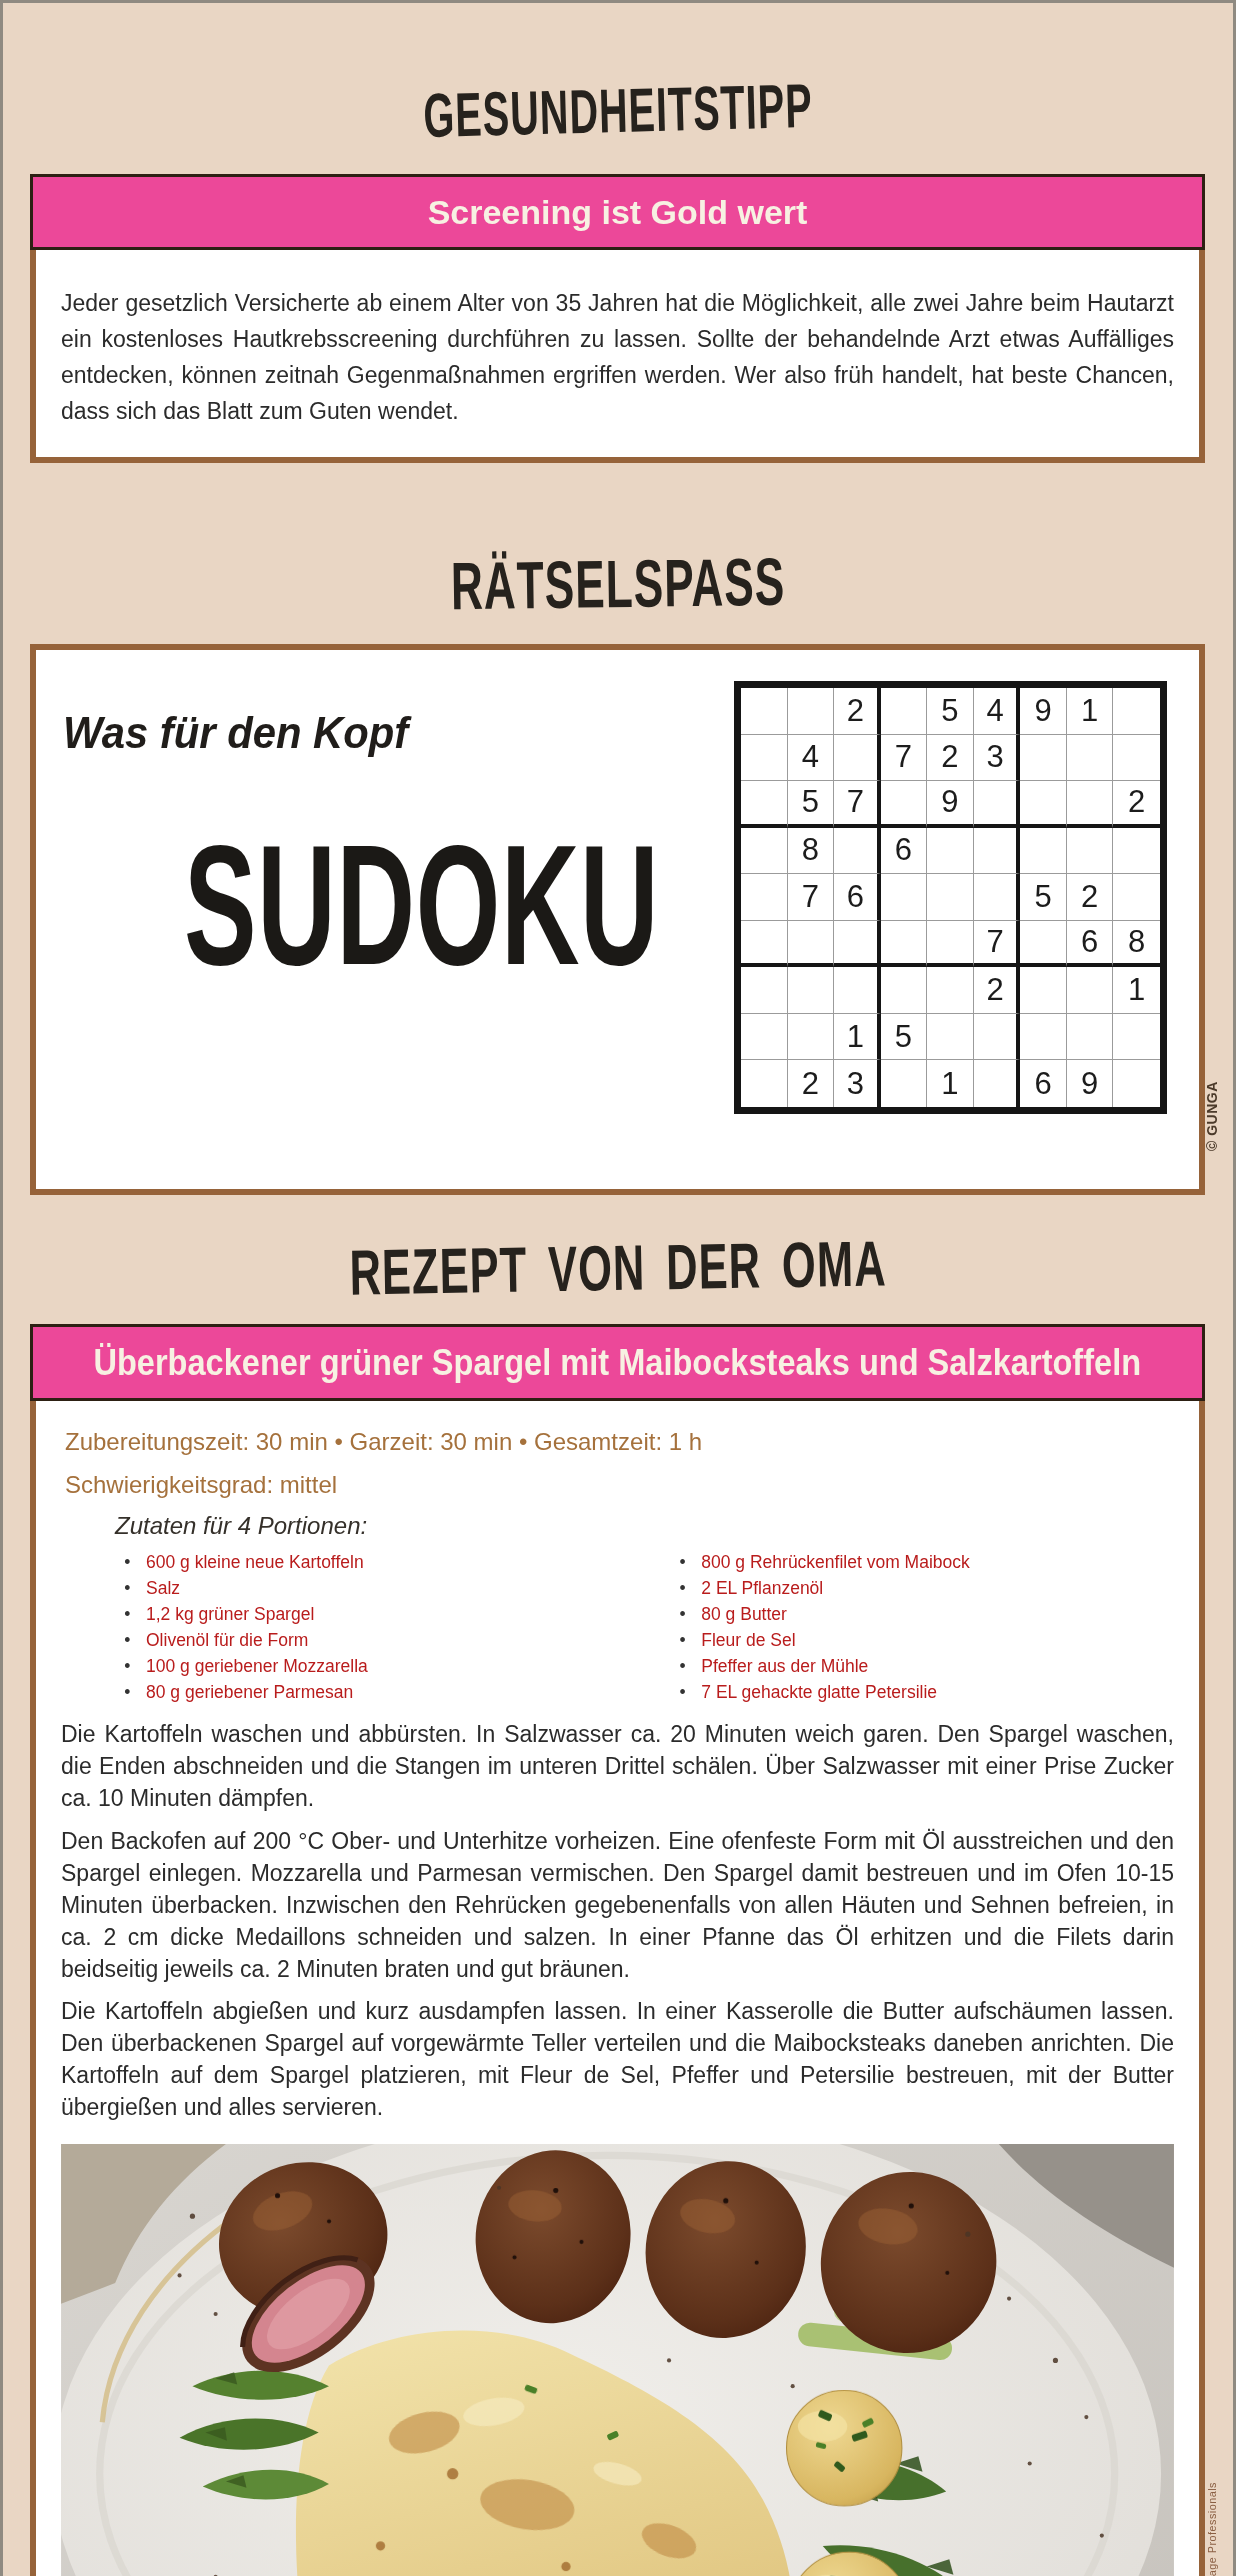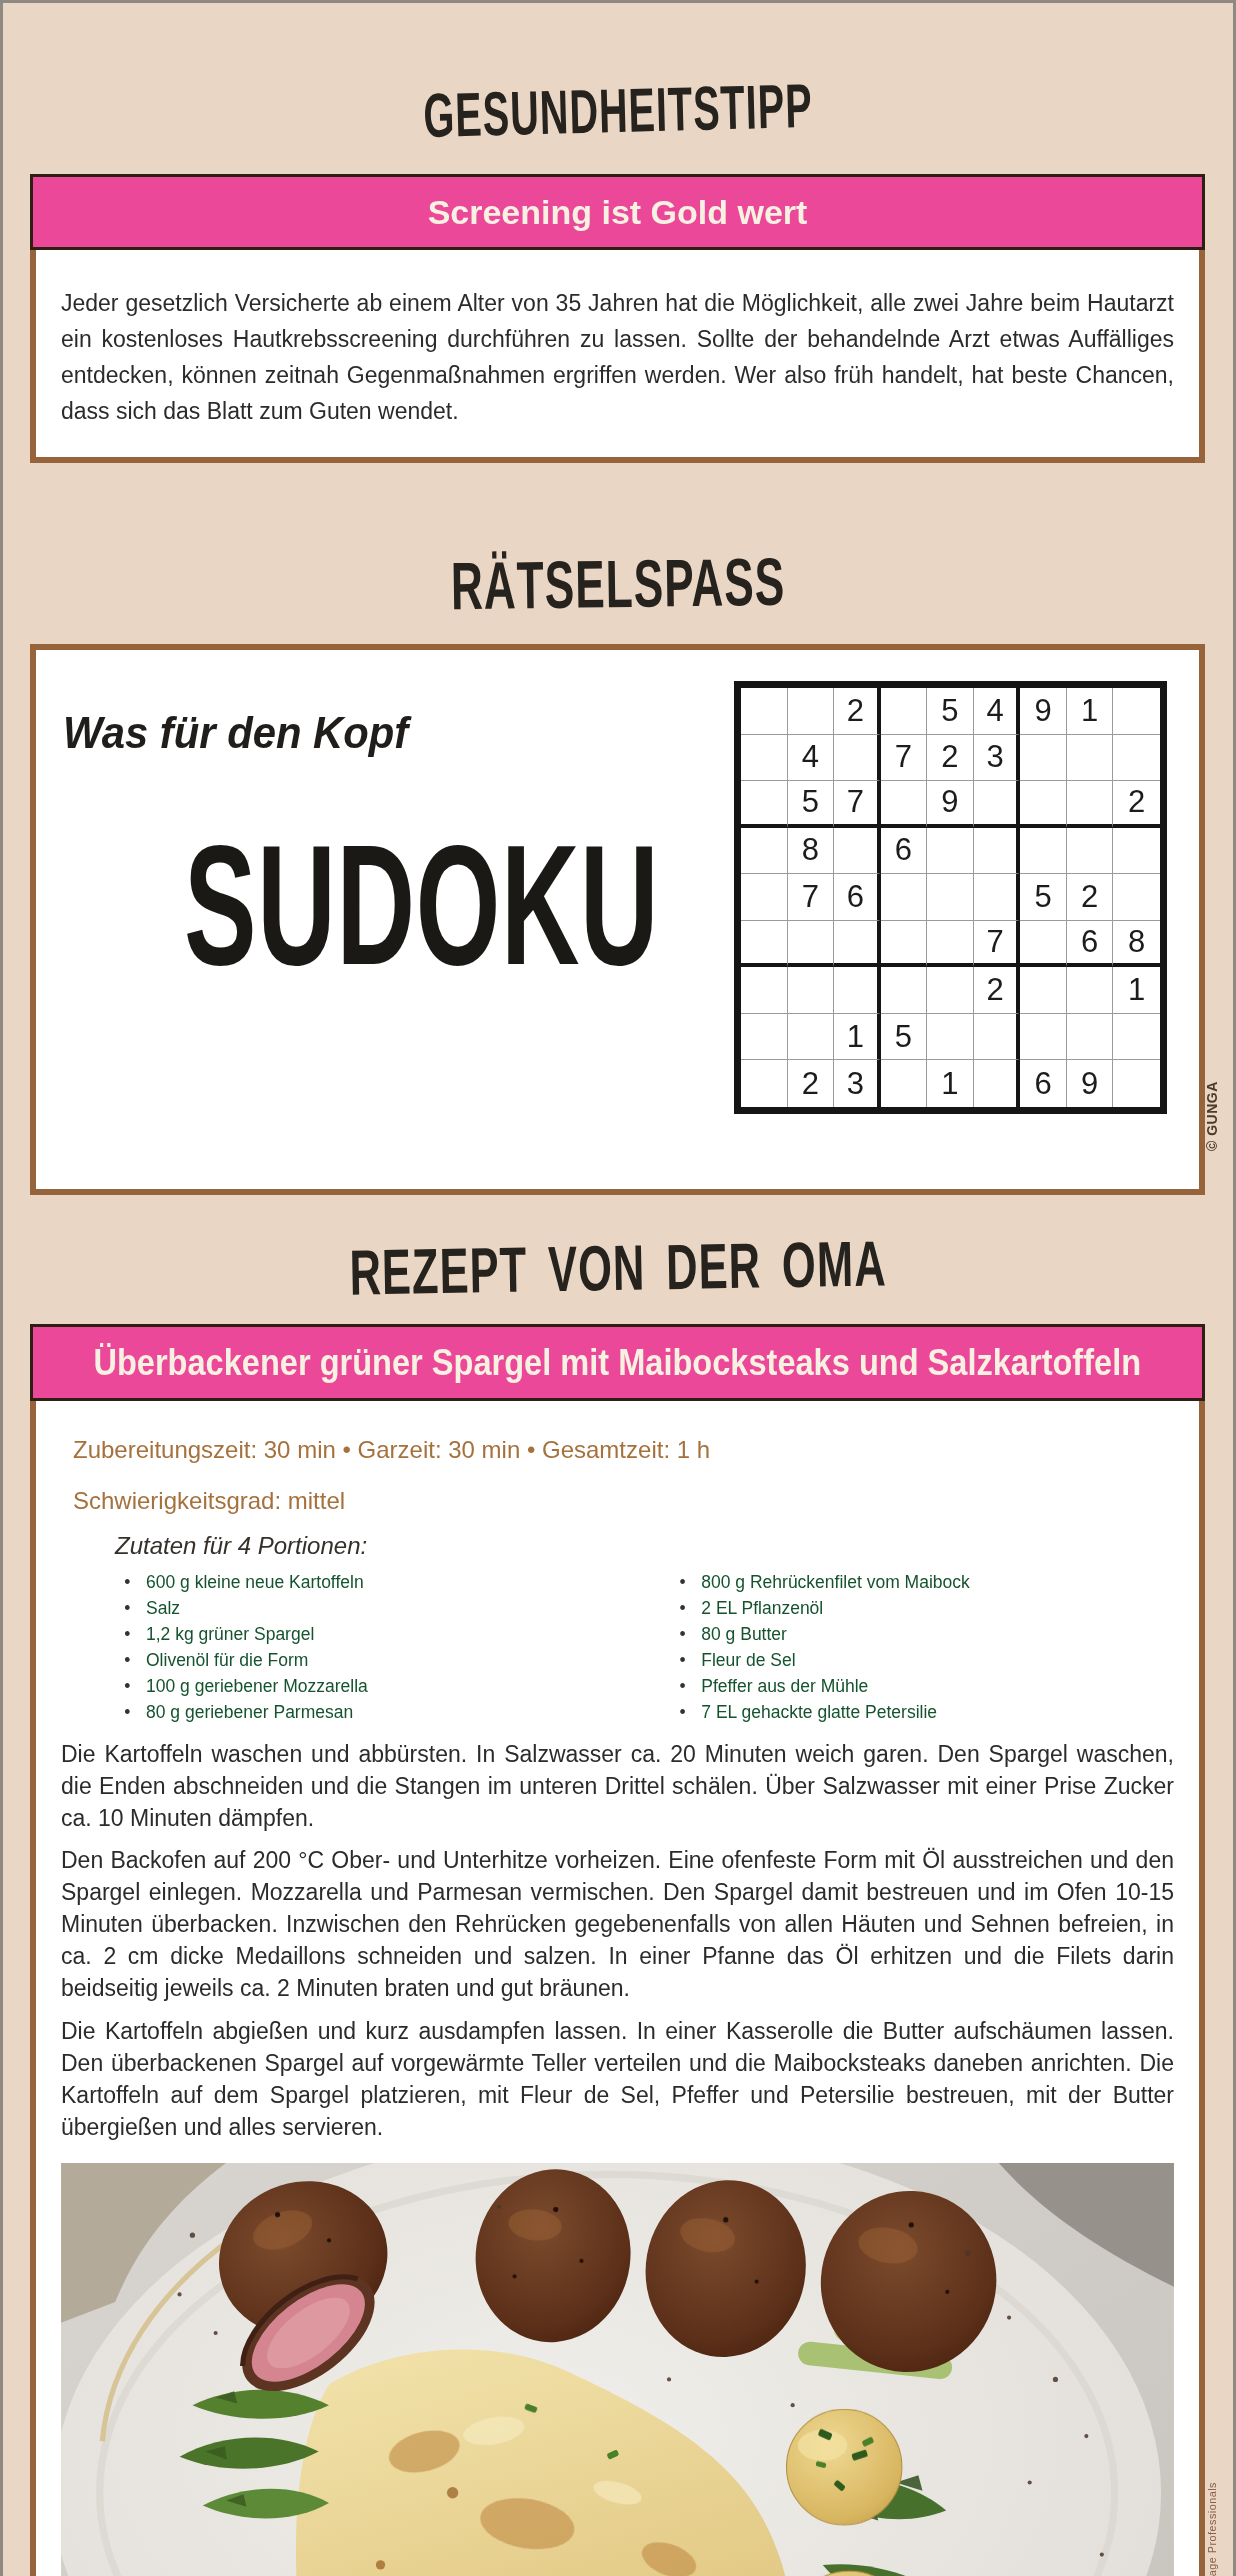--- a/index.html
+++ b/index.html
@@ -59,27 +59,27 @@
   }
   .su-cell.tr { border-right:4.6px solid #151515; }
   .su-cell.tb { border-bottom:4.6px solid #151515; }
   .su-cell.er { border-right:none; }
   .su-cell.eb { border-bottom:none; }
   
   .box-recipe { top:1324px; height:1502px; }
   .bar-recipe { height:77px; font-size:37px; }
   .bar-recipe .bar-inner { transform:scaleX(0.88); }
   .body-recipe { height:1425px; padding:16.5px 25px 0; }
-  .meta { color:#a5713c; font-size:24px; line-height:39px; margin:12px; }
+  .meta { color:#a5713c; font-size:24px; line-height:39px; margin:4px; }
   .servings { font-style:italic; font-size:24px; color:#35302a; margin:8.2px 0 0 54px; }
   .ing-row { display:flex; margin-top:9.3px; padding-left:54px; }
   .ing-list { list-style:none; margin:0; padding:0; width:544px; }
   .ing-list.right { width:auto; margin-left:11.3px; }
   .ing-list li {
-    position:relative; padding-left:31px; font-size:17.5px; line-height:26px; color:#14532d;
+    position:relative; padding-left:31px; font-size:17.5px; line-height:26px; color:#b91c1c;
   }
   .ing-list li::before { content:"•"; position:absolute; left:9.3px; color:#333; }
   .steps { margin-top:13.4px; }
   .steps p { font-size:23px; line-height:32px; color:#2b2b2b; text-align:justify; margin:0 0 10.3px; }
   .photo-wrap { margin-top:20.6px; width:1113px; height:643px; }
   .photo-wrap svg { display:block; }
   
   .credit {
     position:absolute; transform:rotate(-90deg); transform-origin:0 0;
     white-space:nowrap; letter-spacing:0.5px;

